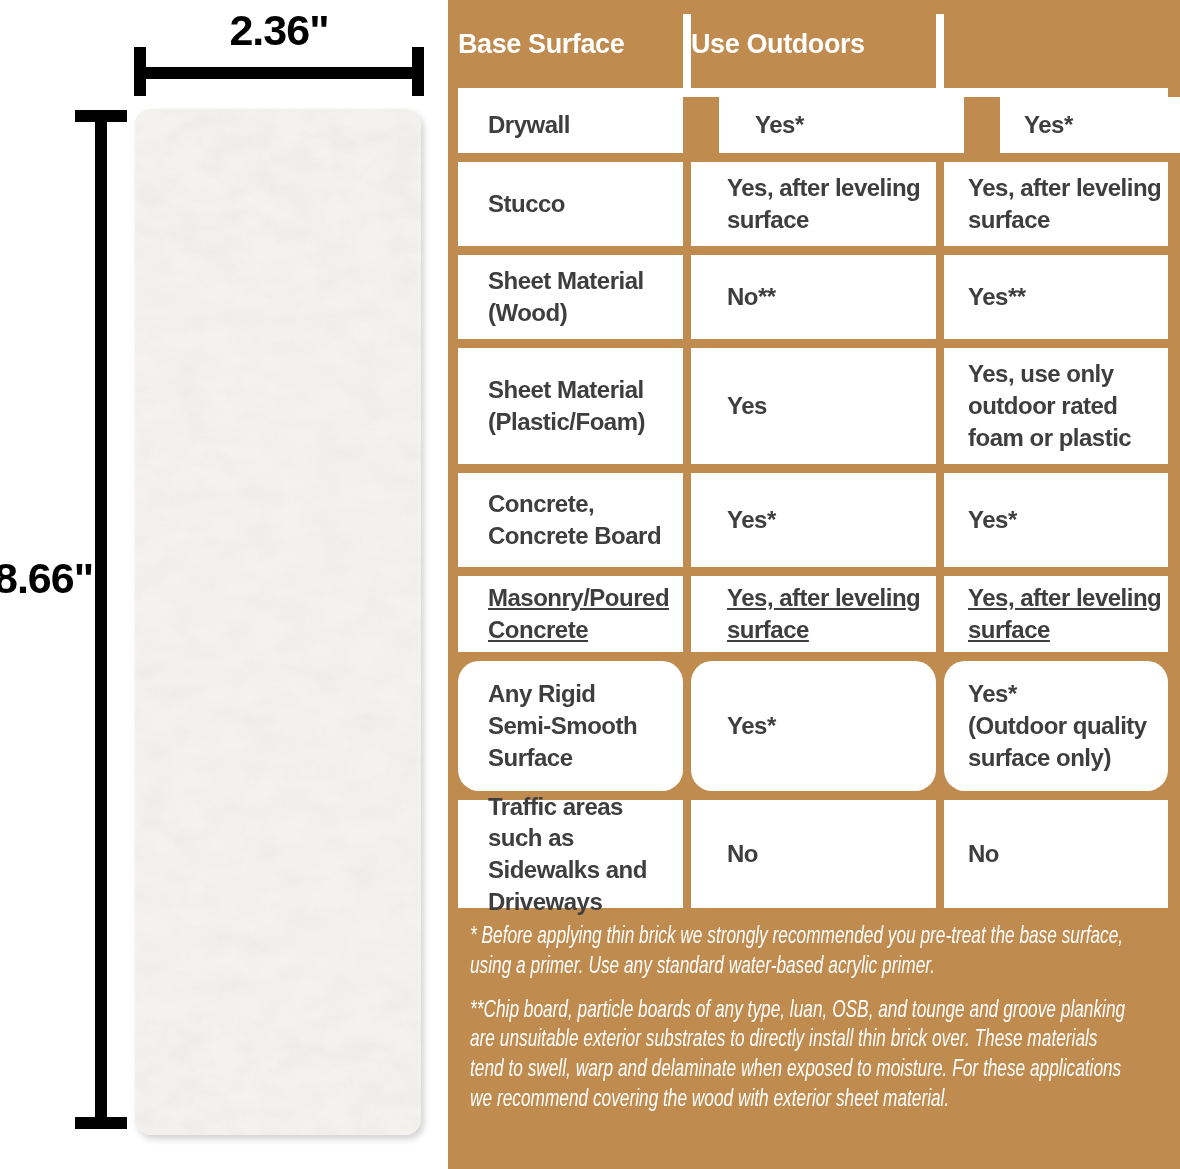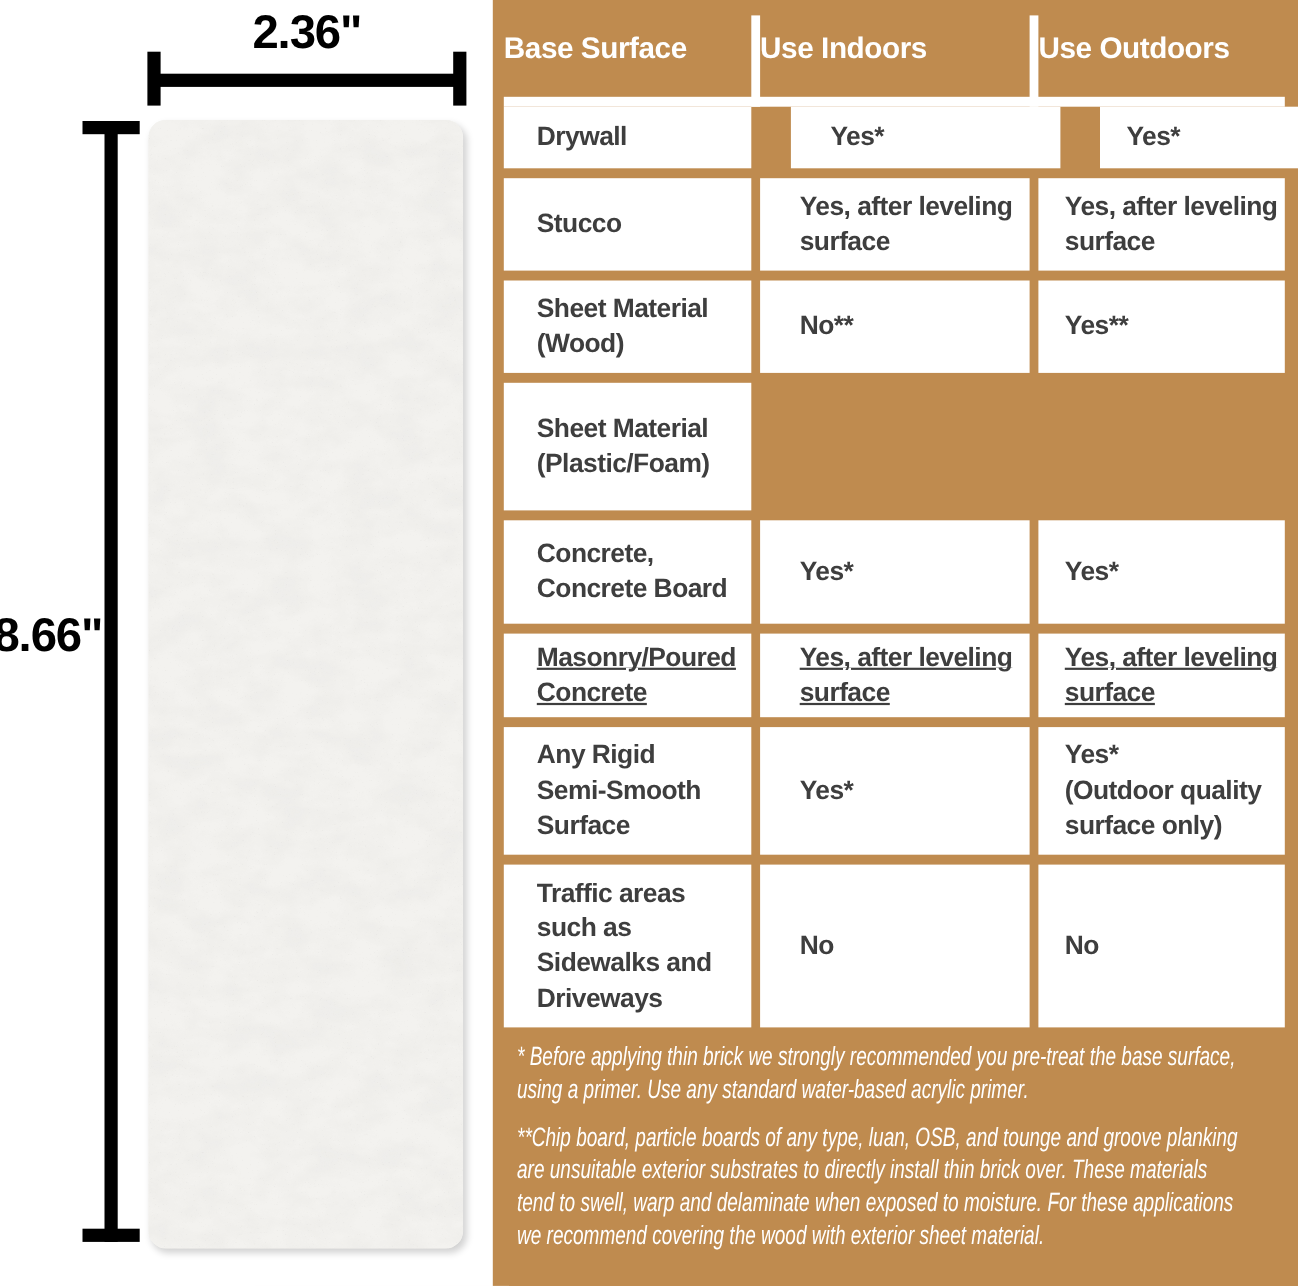--- a/index.html
+++ b/index.html
@@ -37,21 +37,21 @@
   .trow{display:grid;grid-template-columns:225px 245px 224px;column-gap:8px;margin-top:9px;}
   .trow:first-child{margin-top:0;gap:36px;}
   .cell{background:#ffffff;display:flex;align-items:center;
         color:#3e3e3e;font-weight:bold;font-size:24px;letter-spacing:-0.5px;
         line-height:1.32;white-space:pre-line;padding-right:6px;}
   .cell:nth-child(1){padding-left:30px;}
   .cell:nth-child(2){padding-left:36px;}
   .cell:nth-child(3){padding-left:24px;}
   .r0 .cell{height:56px;} .r1 .cell{height:84px;} .r2 .cell{height:84px;}
   .r3 .cell{height:116px;} .r4 .cell{height:94px;} .r5 .cell{height:76px;text-decoration:underline;}
-  .r6 .cell{height:116px;} .r7 .cell{height:148px;}
+  .r6 .cell{height:130px;border-radius:21px;} .r7 .cell{height:108px;}
 
   .footnotes{padding:12px 15px 0 22px;}
   .footnote{color:#ffffff;font-style:italic;font-size:24px;line-height:1.24;
             white-space:pre-line;width:960px;transform:scaleX(0.72);
             transform-origin:0 0;margin:0 0 14px 0;}
 </style>
 </head>
 <body>
 
 <div id="page">
@@ -81,21 +81,20 @@
         <rect width="286" height="1026" filter="url(#coarse)" opacity="0.30"></rect>
         <rect width="286" height="1026" filter="url(#fine)" opacity="0.45"></rect>
       </svg>
     </div>
   </div>
 
   <div class="panel">
 
     <div class="thead">
       <div class="hcell">Base Surface</div>
-      <div class="hcell">Use Indoors</div>
       <div class="hcell">Use Outdoors</div>
       <div class="hsep" id="hsep1"></div>
       <div class="hsep" id="hsep2"></div>
     </div>
     <div class="band"></div>
 
     <div class="tbody">
       <div class="trow r0">
         <div class="cell">Drywall</div>
         <div class="cell">Yes*</div>
@@ -110,20 +109,24 @@
       </div>
       <div class="trow r2">
         <div class="cell">Sheet Material
 (Wood)</div>
         <div class="cell">No**</div>
         <div class="cell">Yes**</div>
       </div>
       <div class="trow r3">
         <div class="cell">Sheet Material
 (Plastic/Foam)</div>
+        <div class="cell">Yes</div>
+        <div class="cell">Yes, use only
+outdoor rated
+foam or plastic</div>
       </div>
       <div class="trow r4">
         <div class="cell">Concrete,
 Concrete Board</div>
         <div class="cell">Yes*</div>
         <div class="cell">Yes*</div>
       </div>
       <div class="trow r5">
         <div class="cell">Masonry/Poured
 Concrete</div>

